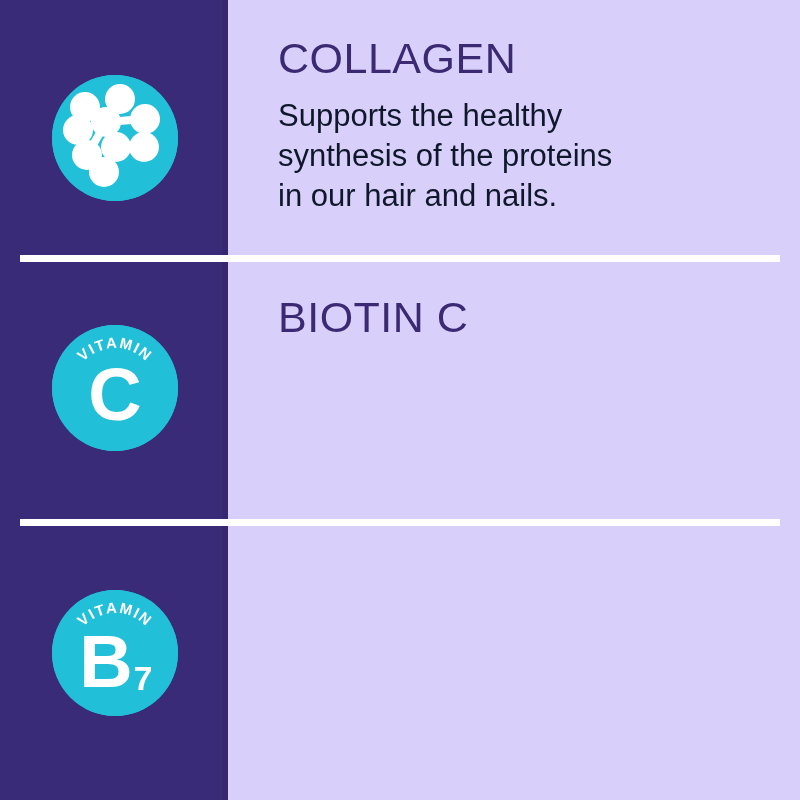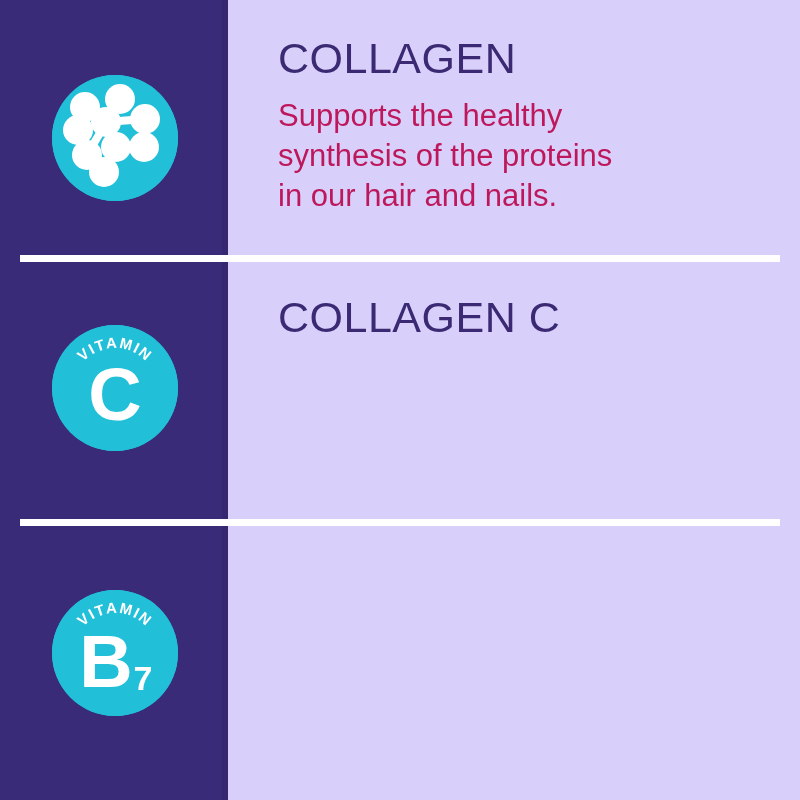--- a/index.html
+++ b/index.html
@@ -97,21 +97,21 @@
     letter-spacing: 0.5px;
     color: #3b2a73;
   }
   .body-text {
     margin: 0;
     padding-top: 14px;
     font-family: "Liberation Sans", sans-serif;
     font-size: 31px;
     line-height: 40px;
     font-weight: 400;
-    color: #be185d;
+    color: #0f172a;
     white-space: pre-line;
   }
 </style>
 </head>
 <body>
 
 <div class="infographic">
 
   <div class="left-panel"></div>
   <div class="panel-edge"></div>
@@ -167,21 +167,21 @@
         </defs>
         <text font-family="Liberation Sans, sans-serif" font-size="15" font-weight="bold" letter-spacing="1.6" fill="#ffffff">
           <textPath href="#arcC" startOffset="50%" text-anchor="middle">VITAMIN</textPath>
         </text>
         <text x="63" y="95" font-family="Liberation Sans, sans-serif" font-size="74" font-weight="bold" fill="#ffffff" text-anchor="middle">C</text>
       </svg>
     </div>
   </div>
 
   <div class="text-block tb-2">
-    <h2 class="heading">COLLAGEN C</h2>
+    <h2 class="heading">BIOTIN C</h2>
   </div>
 
   <div class="divider divider-2"></div>
 
   <div class="row row-3"></div>
 
   <div class="icon-slot icon-slot-3">
     <div class="badge">
       <svg width="126" height="126" viewBox="0 0 126 126" aria-hidden="true">
         <circle cx="63" cy="63" r="63" fill="#22bfd8"></circle>

